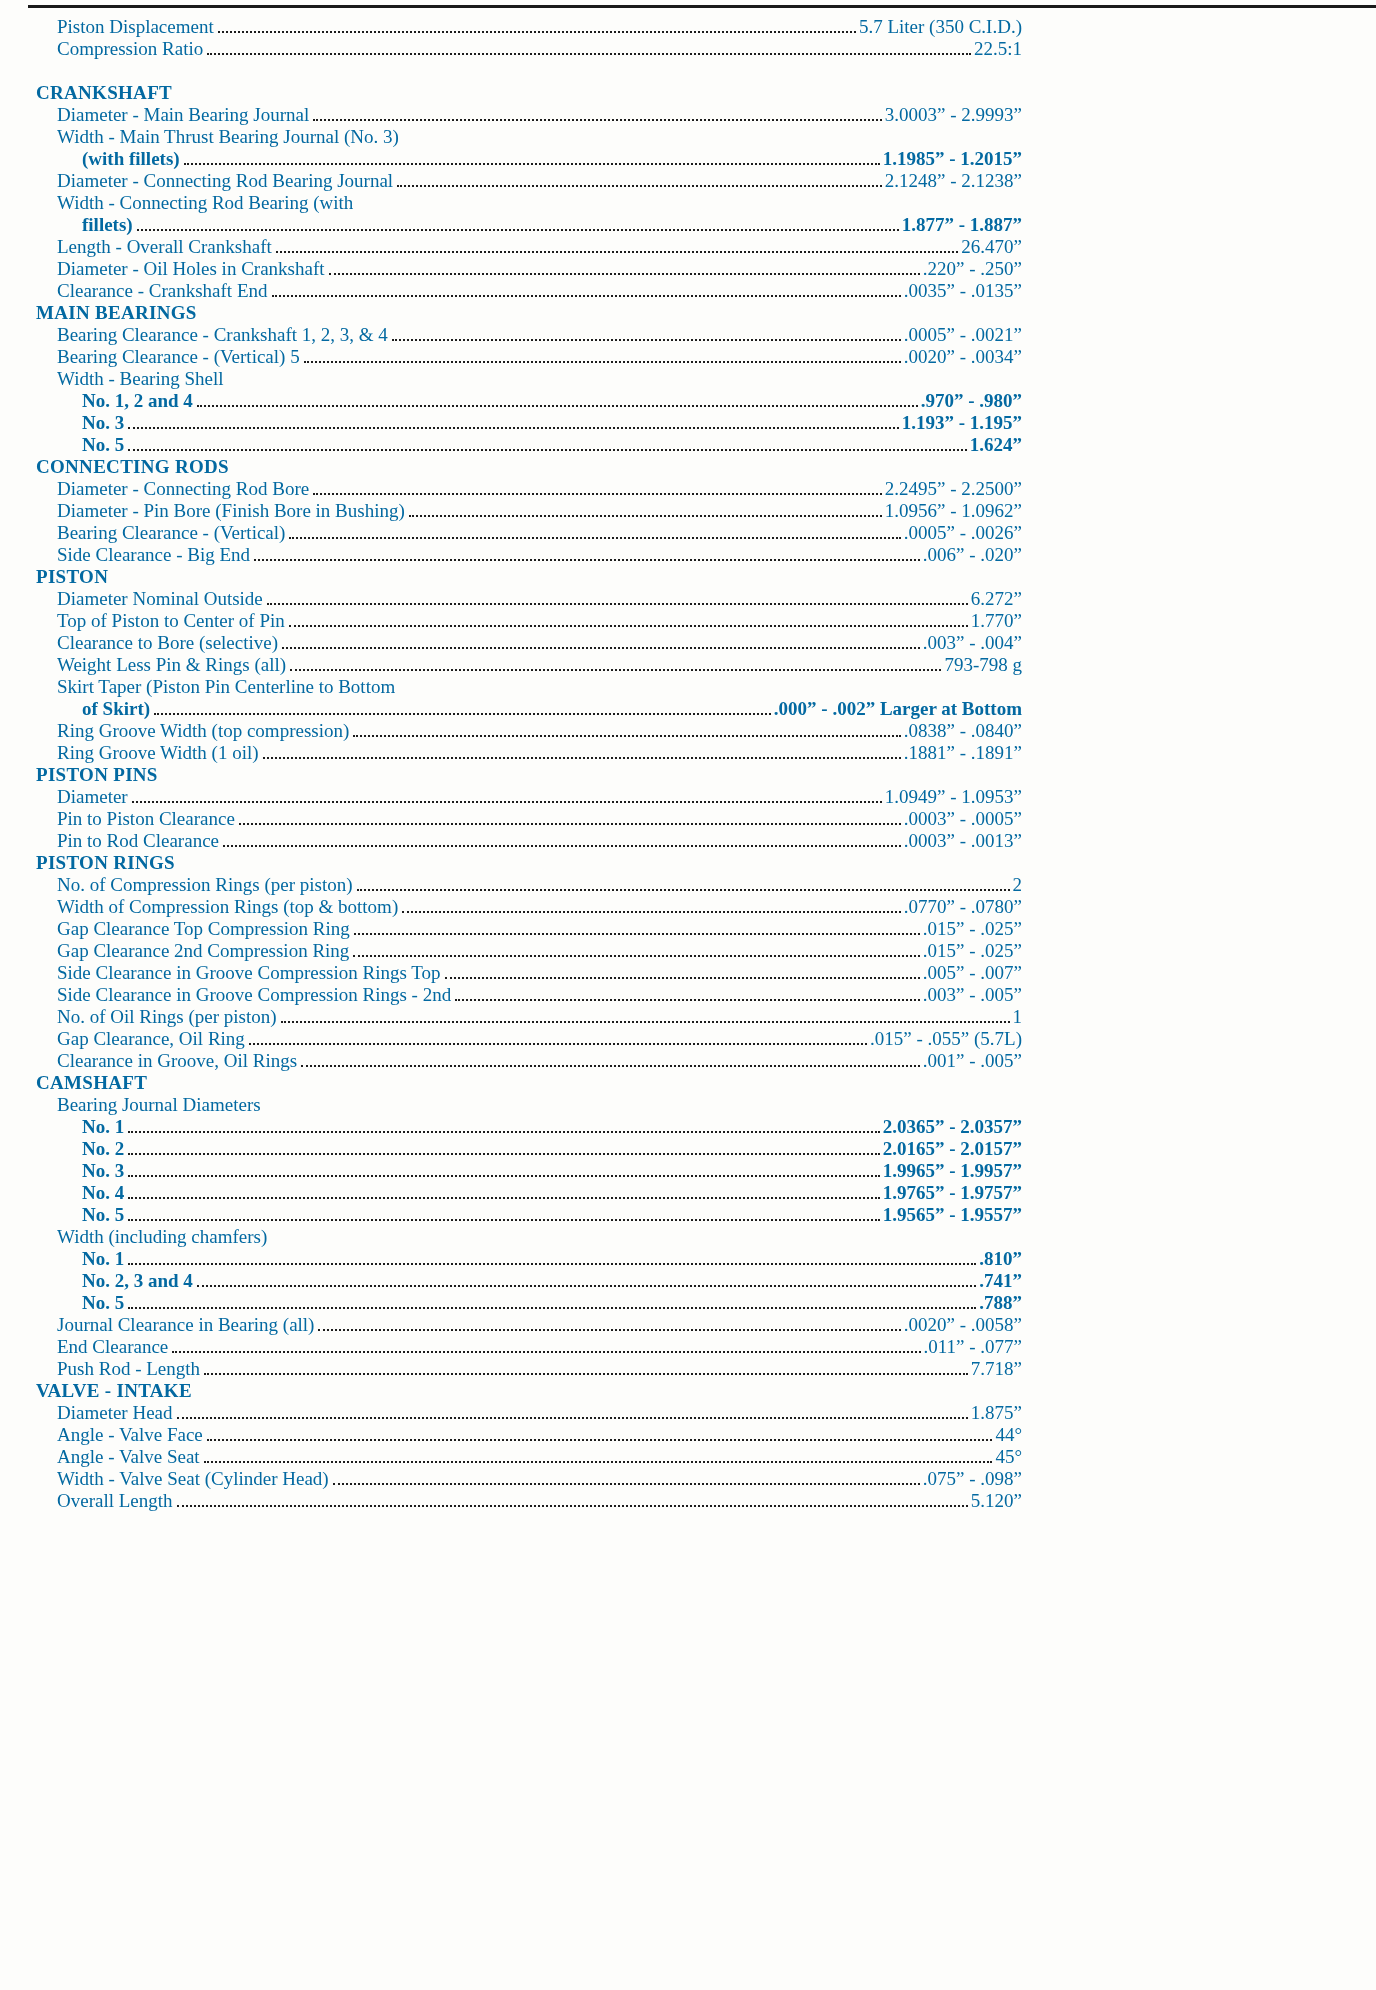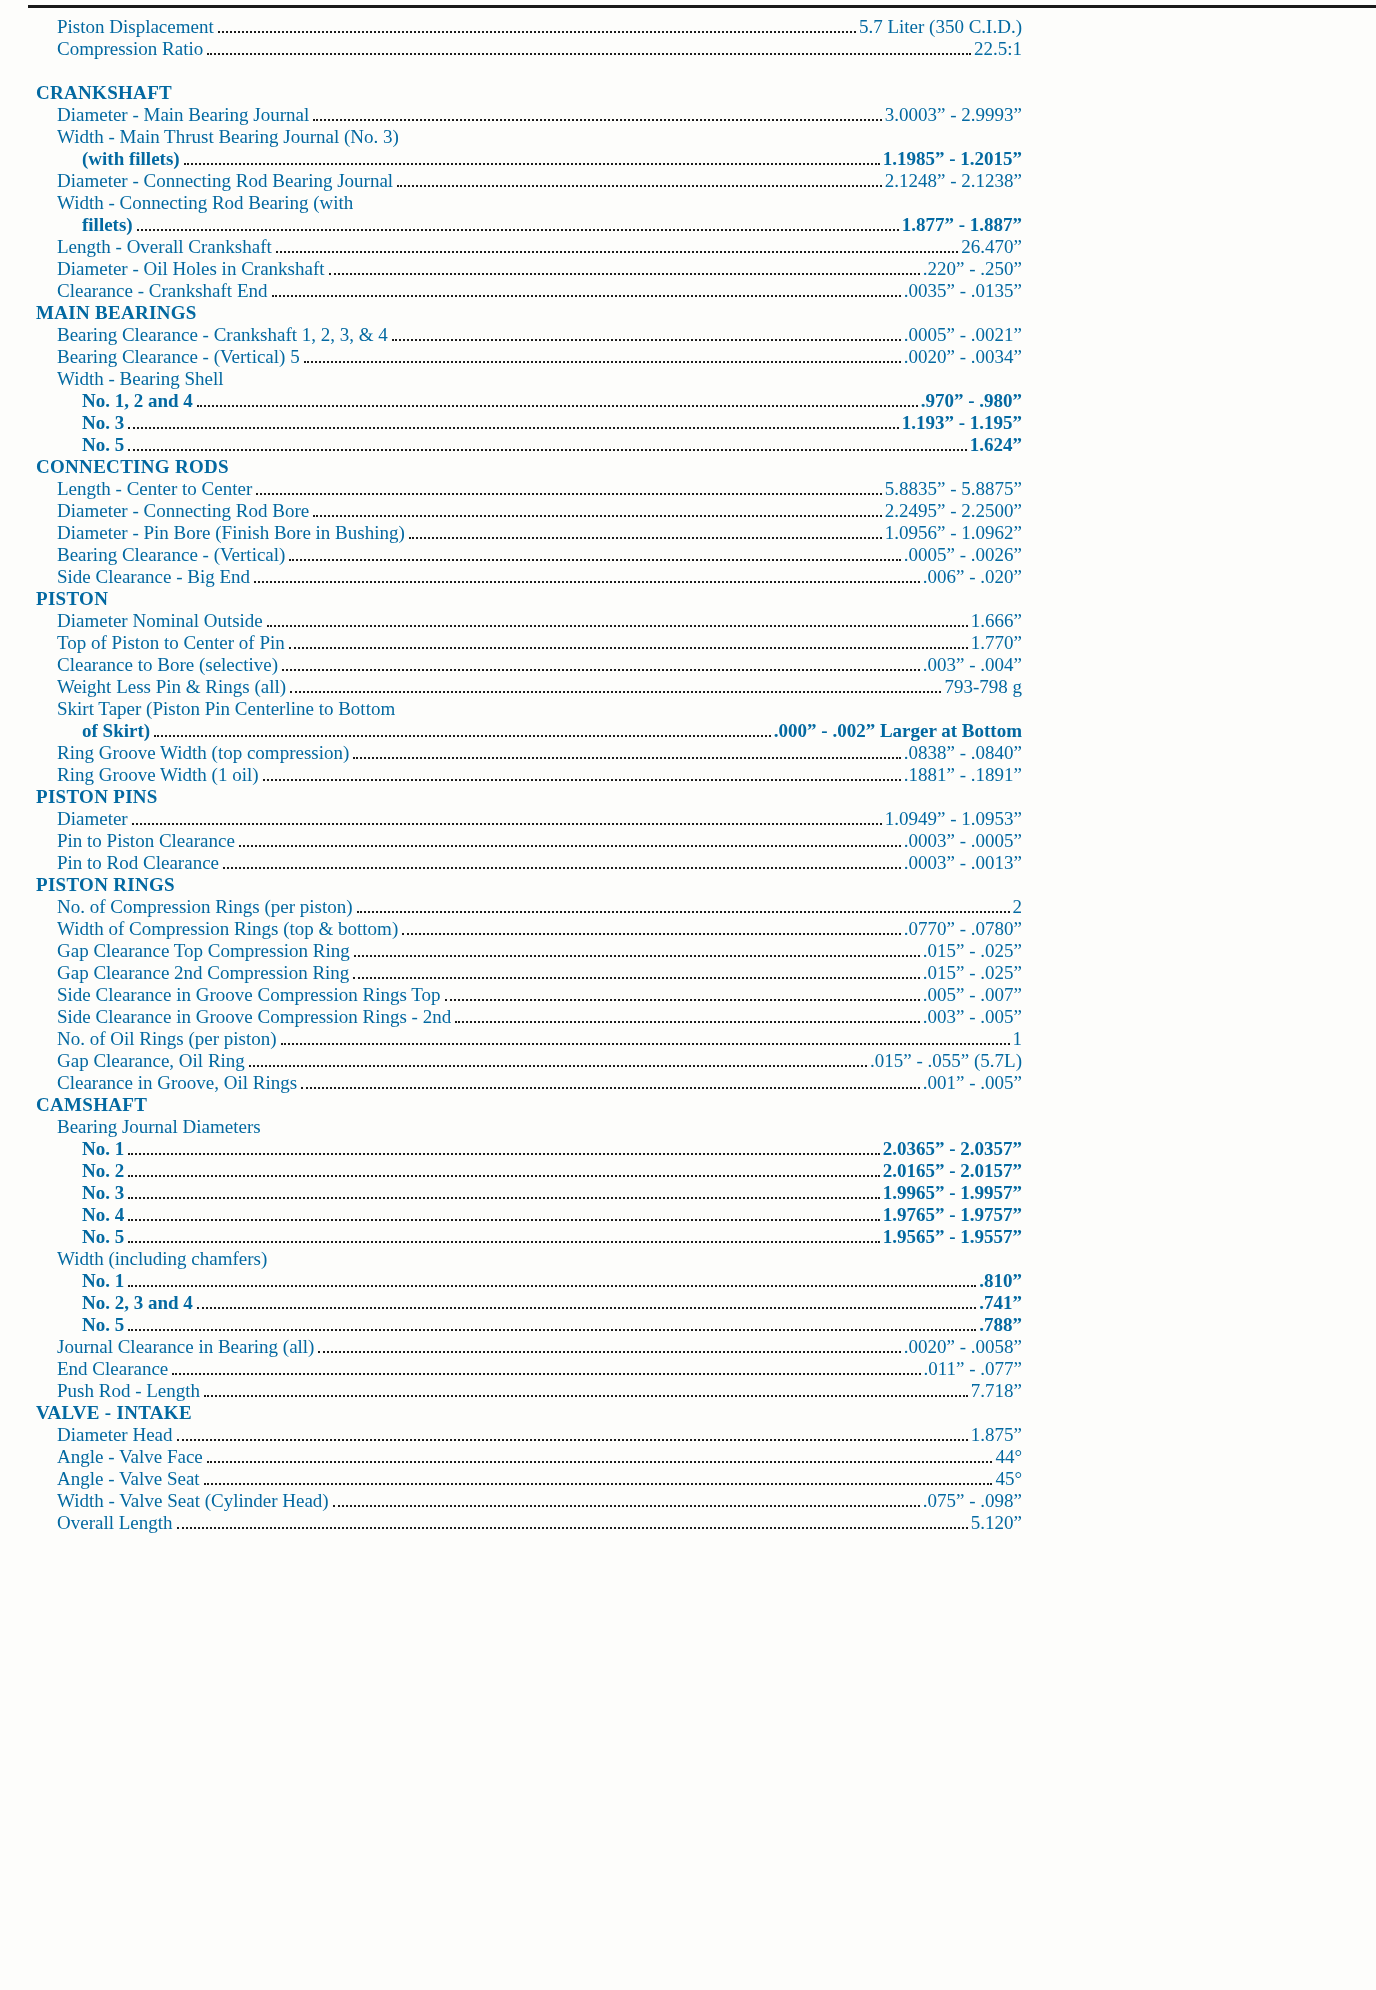--- a/index.html
+++ b/index.html
@@ -134,25 +134,20 @@
         </div>
         <div class="spec-row indent-2">
           <span class="spec-label">No. 5</span>
           <span class="spec-leader"></span>
           <span class="spec-value">1.624”</span>
         </div>
       </section>
       <section class="spec-section">
         <div class="section-header">CONNECTING RODS</div>
         <div class="spec-row indent-1">
-          <span class="spec-label">Length - Center to Center</span>
-          <span class="spec-leader"></span>
-          <span class="spec-value">5.8835” - 5.8875”</span>
-        </div>
-        <div class="spec-row indent-1">
           <span class="spec-label">Diameter - Connecting Rod Bore</span>
           <span class="spec-leader"></span>
           <span class="spec-value">2.2495” - 2.2500”</span>
         </div>
         <div class="spec-row indent-1">
           <span class="spec-label">Diameter - Pin Bore (Finish Bore in Bushing)</span>
           <span class="spec-leader"></span>
           <span class="spec-value">1.0956” - 1.0962”</span>
         </div>
         <div class="spec-row indent-1">
@@ -164,21 +159,21 @@
           <span class="spec-label">Side Clearance - Big End</span>
           <span class="spec-leader"></span>
           <span class="spec-value">.006” - .020”</span>
         </div>
       </section>
       <section class="spec-section">
         <div class="section-header">PISTON</div>
         <div class="spec-row indent-1">
           <span class="spec-label">Diameter Nominal Outside</span>
           <span class="spec-leader"></span>
-          <span class="spec-value">1.666”</span>
+          <span class="spec-value">6.272”</span>
         </div>
         <div class="spec-row indent-1">
           <span class="spec-label">Top of Piston to Center of Pin</span>
           <span class="spec-leader"></span>
           <span class="spec-value">1.770”</span>
         </div>
         <div class="spec-row indent-1">
           <span class="spec-label">Clearance to Bore (selective)</span>
           <span class="spec-leader"></span>
           <span class="spec-value">.003” - .004”</span>

